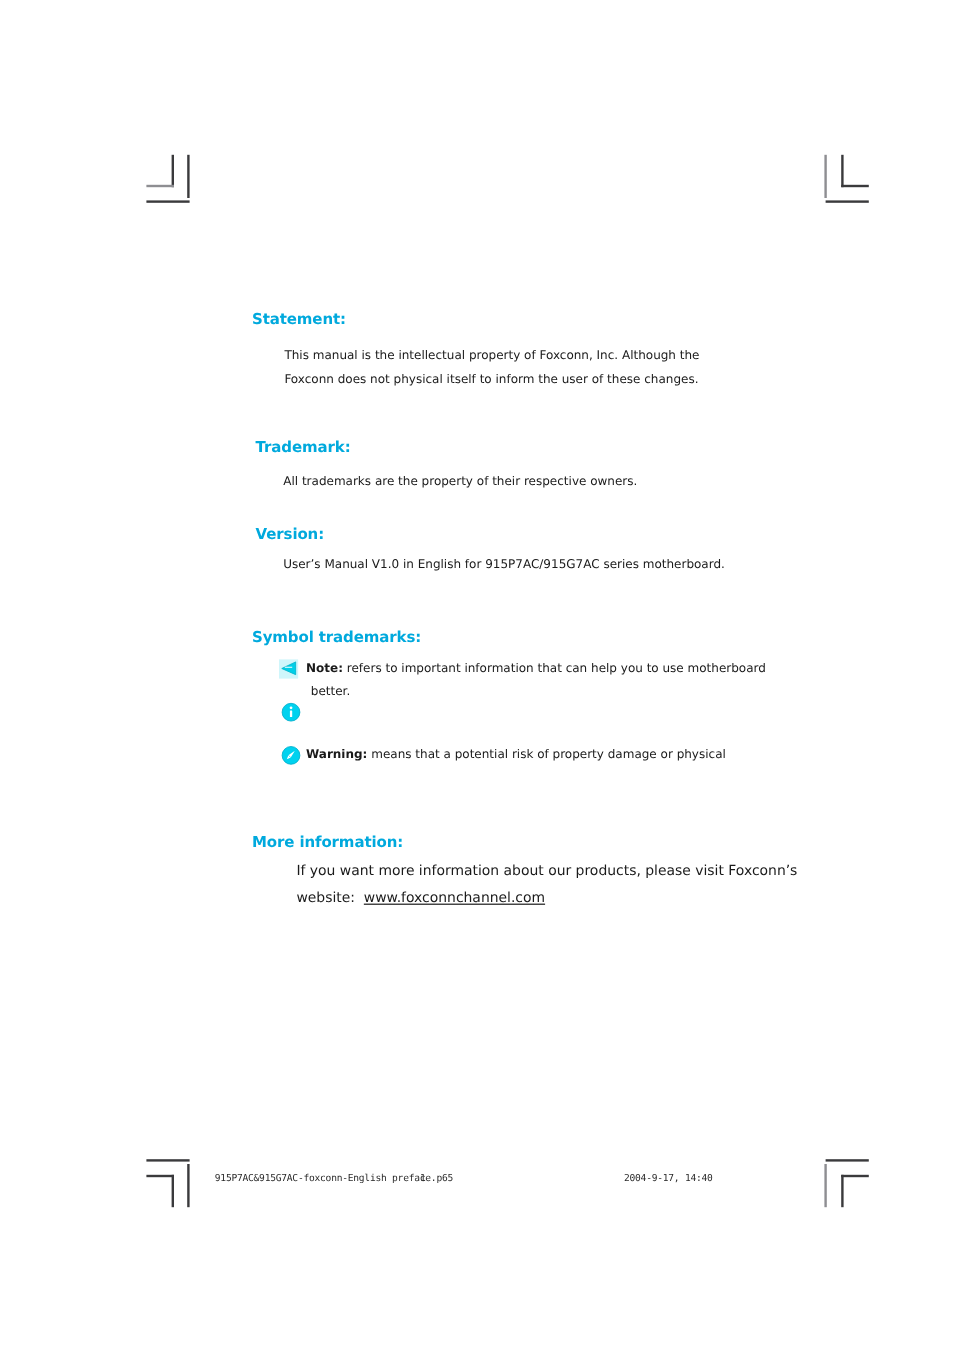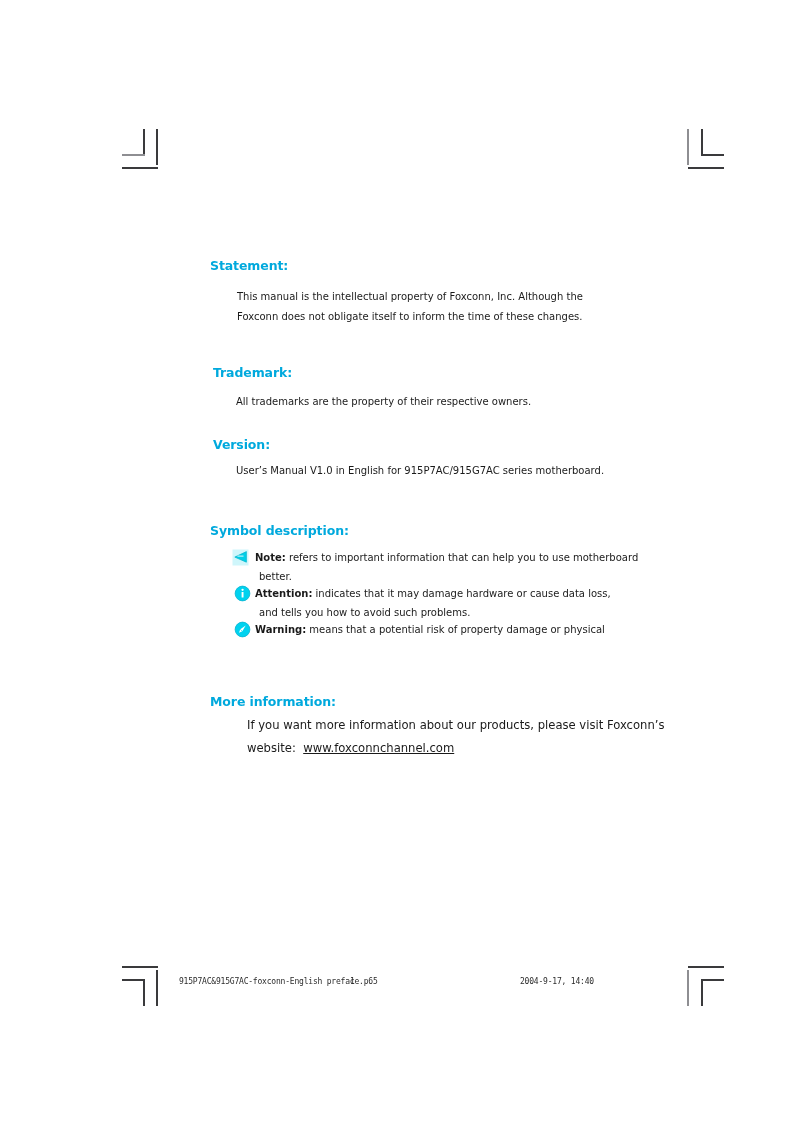--- a/index.html
+++ b/index.html
@@ -115,36 +115,36 @@
 
   <div class="mark" style="left:663px; top:966px; width:36px; height:2px;"></div>
   <div class="mark" style="left:676px; top:979px; width:23px; height:2px;"></div>
   <div class="mark" style="left:676px; top:979px; width:2px; height:27px;"></div>
   <div class="mark light" style="left:662px; top:970px; width:2px; height:36px;"></div>
 
   <div class="heading" style="left:185px; top:258px;">Statement:</div>
 
   <div class="body-block" style="left:212px; top:287px;">
     <span class="ln">This manual is the intellectual property of Foxconn, Inc. Although the</span>
-    <span class="ln">Foxconn does not obligate itself to inform the time of these changes.</span>
+    <span class="ln">Foxconn does not physical itself to inform the user of these changes.</span>
   </div>
 
   <div class="heading" style="left:188px; top:365px;">Trademark:</div>
 
   <div class="body-block" style="left:211px; top:392px;">
     <span class="ln">All trademarks are the property of their respective owners.</span>
   </div>
 
   <div class="heading" style="left:188px; top:437px;">Version:</div>
 
   <div class="body-block" style="left:211px; top:461px;">
     <span class="ln">User’s Manual V1.0 in English for 915P7AC/915G7AC series motherboard.</span>
   </div>
 
-  <div class="heading" style="left:185px; top:523px;">Symbol description:</div>
+  <div class="heading" style="left:185px; top:523px;">Symbol trademarks:</div>
 
   <div class="icon" style="left:207px; top:549px;">
     <svg width="17" height="17" viewBox="0 0 17 17">
       <rect x="0.5" y="0.5" width="16" height="16" fill="#cff6fb"></rect>
       <path d="M14.4 2.6 L14.4 13.2 L2.8 8.1 Z" fill="#00cfe8"></path>
       <path d="M14.4 2.6 L14.4 13.2 L2.8 8.1 Z" fill="none" stroke="#00b4cc" stroke-width="0.7"></path>
       <path d="M5.4 7.1 L11.5 7.1" stroke="#ffffff" stroke-width="0.9"></path>
     </svg>
   </div>
   <div class="sym-row" style="left:230px; top:549px;">
@@ -152,24 +152,20 @@
     <span class="ln cont">better.</span>
   </div>
 
   <div class="icon" style="left:209px; top:585px;">
     <svg width="17" height="17" viewBox="0 0 17 17">
       <circle cx="8.5" cy="8.5" r="7.4" fill="#00d2ef"></circle>
       <circle cx="8.5" cy="8.5" r="7.4" fill="none" stroke="#00aecb" stroke-width="0.7"></circle>
       <rect x="7.6" y="7.0" width="1.9" height="5.6" rx="0.4" fill="#ffffff"></rect>
       <circle cx="8.55" cy="4.8" r="1.15" fill="#ffffff"></circle>
     </svg>
-  </div>
-  <div class="sym-row" style="left:230px; top:585px;">
-    <span class="ln"><span class="lead">Attention:</span><span> indicates that it may damage hardware or cause data loss,</span></span>
-    <span class="ln cont">and tells you how to avoid such problems.</span>
   </div>
 
   <div class="icon" style="left:209px; top:621px;">
     <svg width="17" height="17" viewBox="0 0 17 17">
       <circle cx="8.5" cy="8.5" r="7.4" fill="#00d2ef"></circle>
       <circle cx="8.5" cy="8.5" r="7.4" fill="none" stroke="#00aecb" stroke-width="0.7"></circle>
       <path d="M5.0 11.8 L6.3 8.3 L11.7 4.6 L8.3 10.3 Z" fill="#ffffff"></path>
       <path d="M6.3 8.3 L8.3 10.3" stroke="#00d2ef" stroke-width="0.6"></path>
     </svg>
   </div>

